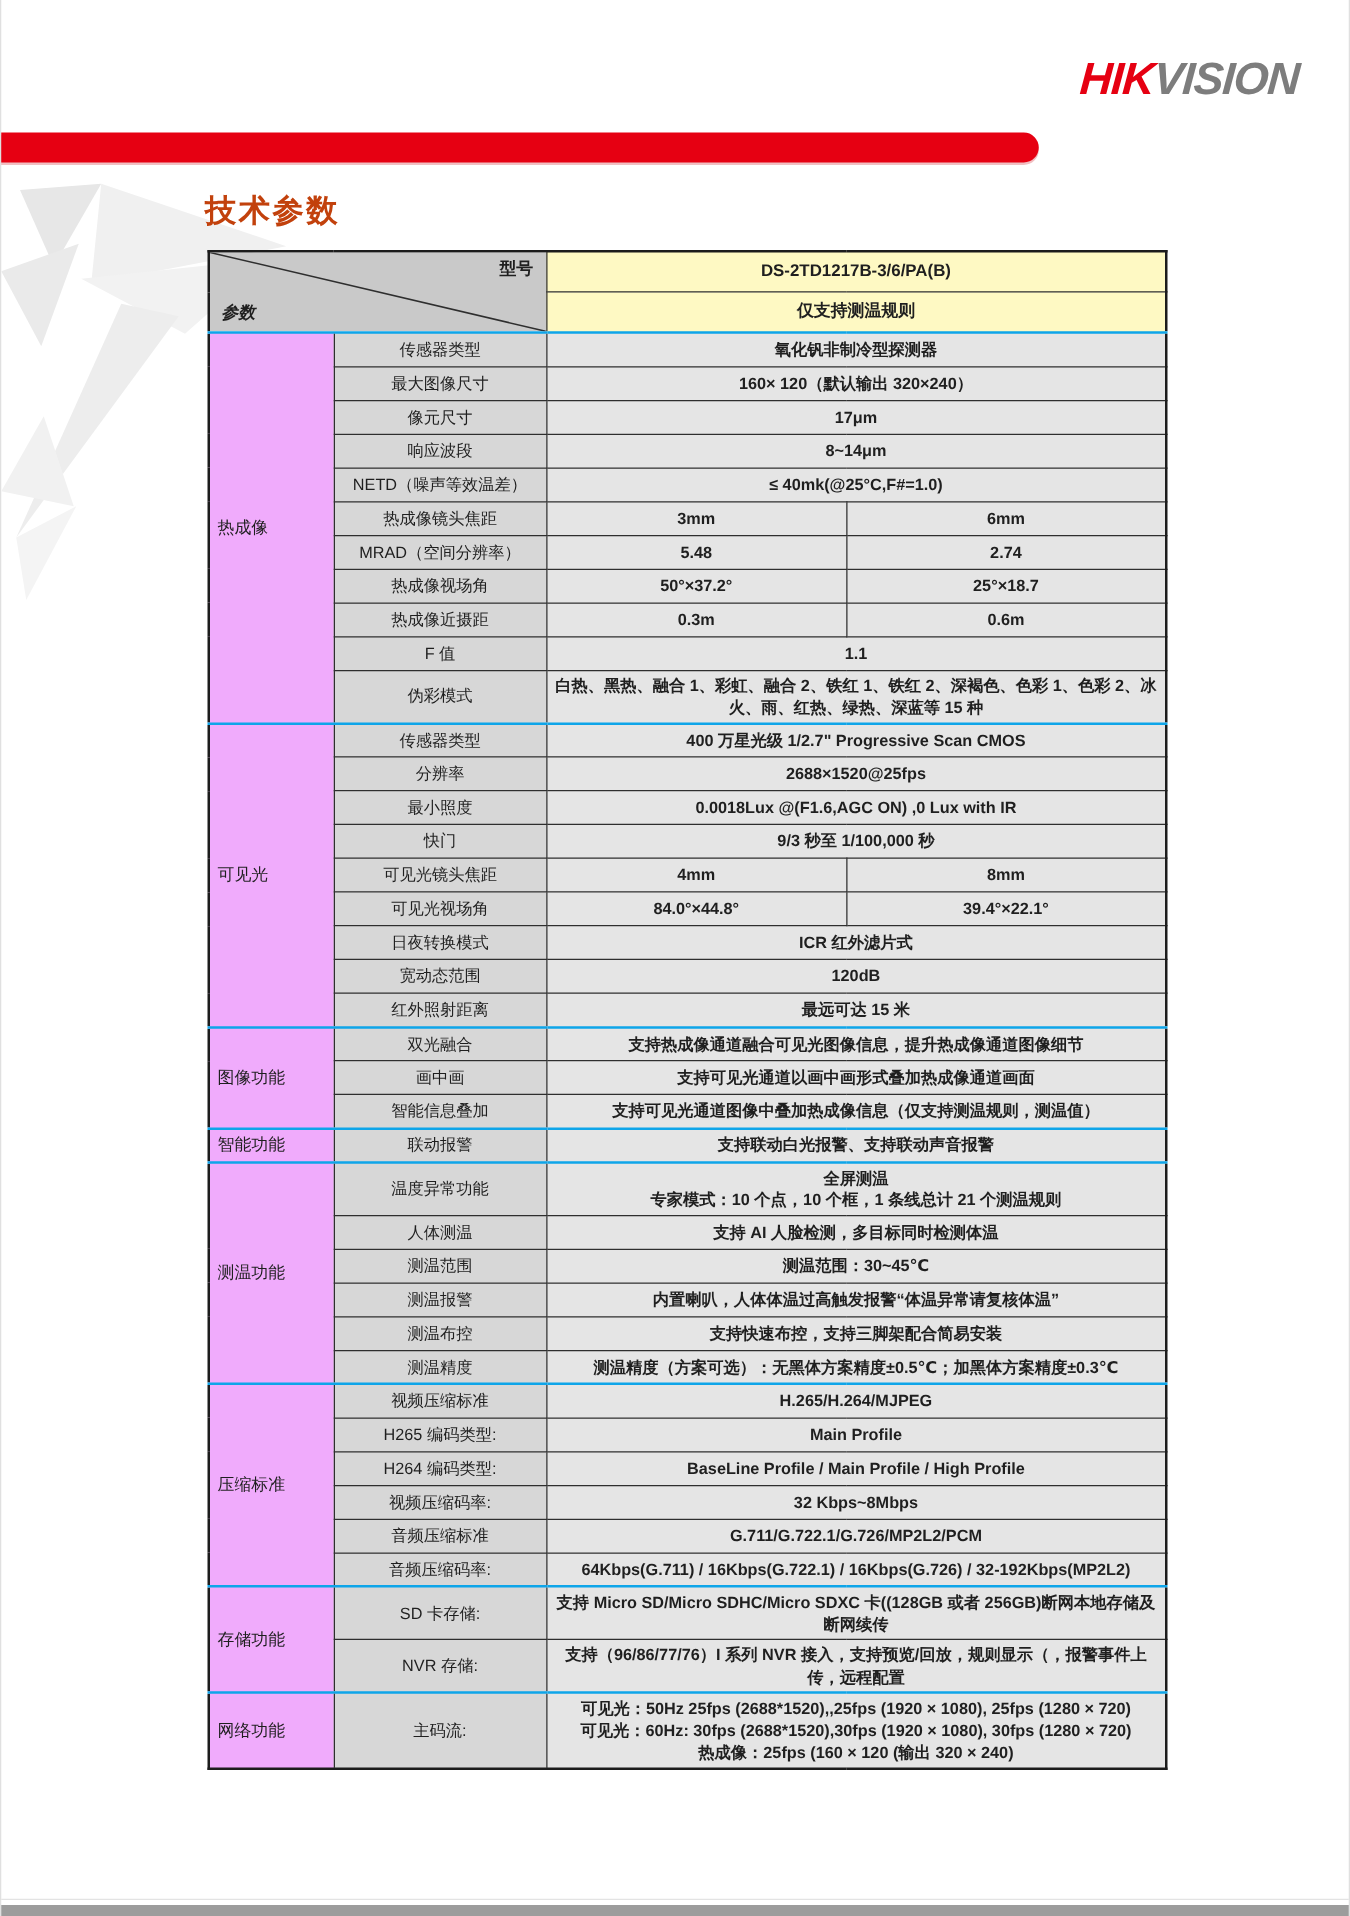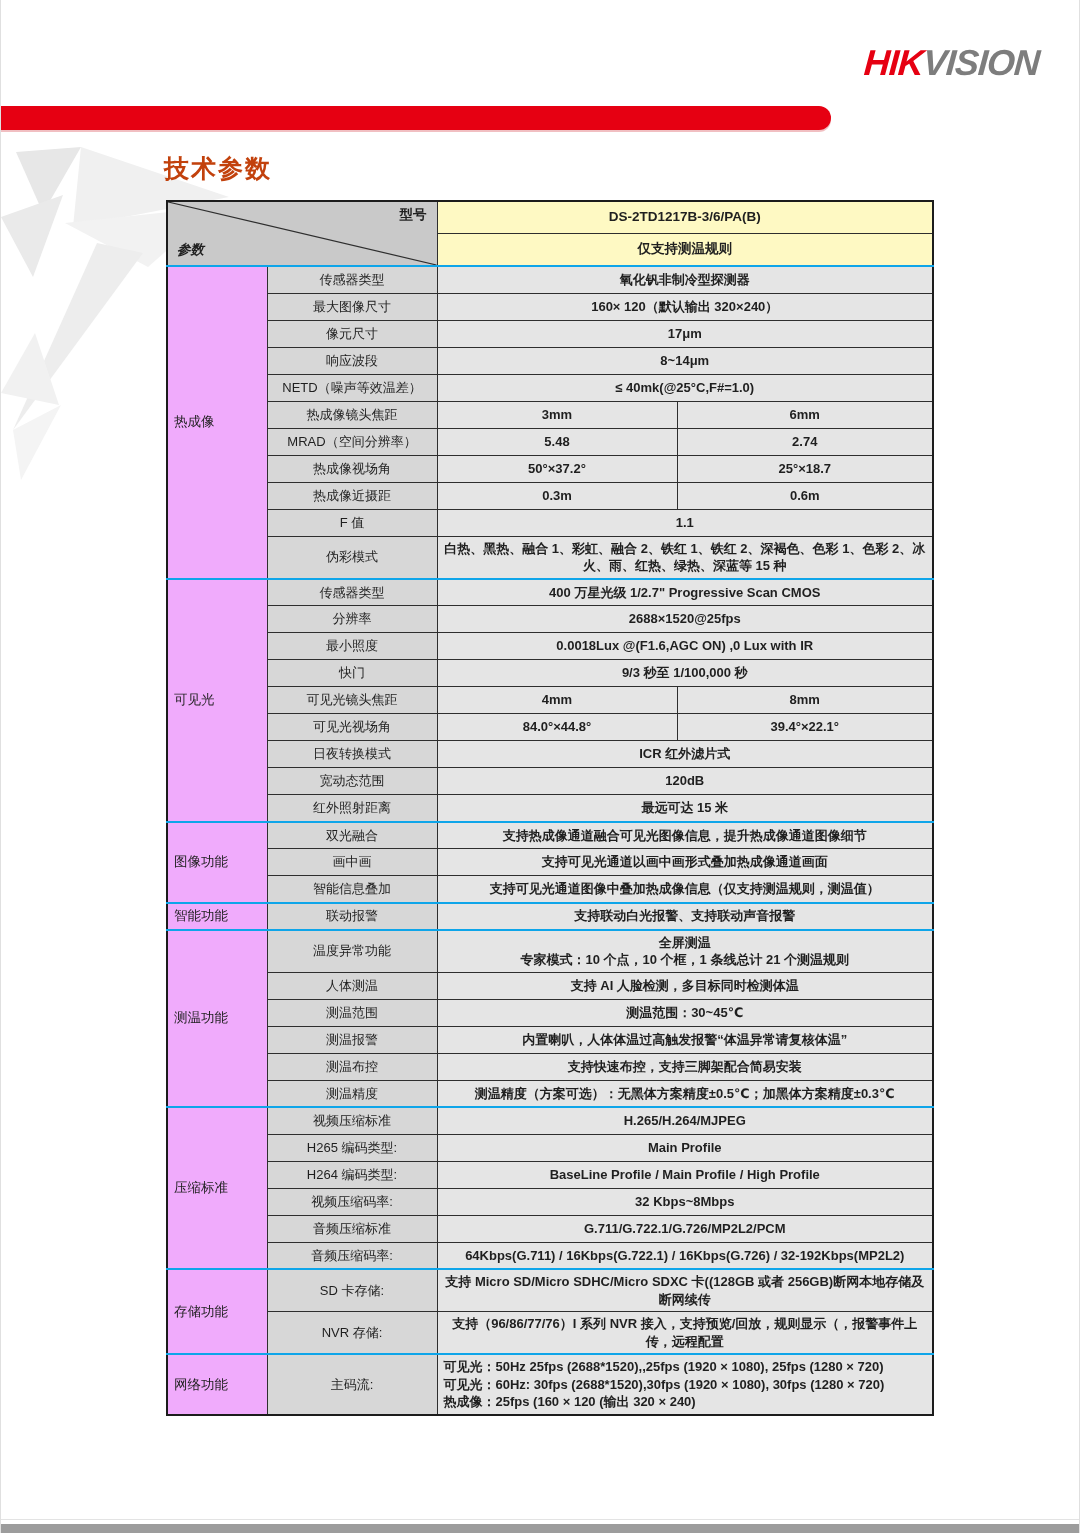--- a/index.html
+++ b/index.html
@@ -254,20 +254,20 @@
           <td class="lbl">SD 卡存储:</td>
           <td class="val" colspan="2">支持 Micro SD/Micro SDHC/Micro SDXC 卡((128GB 或者 256GB)断网本地存储及断网续传</td>
         </tr>
         <tr>
           <td class="lbl">NVR 存储:</td>
           <td class="val" colspan="2">支持（96/86/77/76）I 系列 NVR 接入，支持预览/回放，规则显示（，报警事件上传，远程配置</td>
         </tr>
         <tr class="section-start">
           <th class="cat" rowspan="1">网络功能</th>
           <td class="lbl">主码流:</td>
-          <td class="val left" colspan="2" style="white-space: normal;"><b>可见光：</b>50Hz 25fps (2688*1520),,25fps (1920 × 1080), 25fps (1280 × 720)<br><b>可见光：</b>60Hz: 30fps (2688*1520),30fps (1920 × 1080), 30fps (1280 × 720)<br><b>热成像：</b>25fps (160 × 120 (输出 320 × 240)</td>
+          <td class="val left" colspan="2" style="white-space: normal; text-align: center;"><b>可见光：</b>50Hz 25fps (2688*1520),,25fps (1920 × 1080), 25fps (1280 × 720)<br><b>可见光：</b>60Hz: 30fps (2688*1520),30fps (1920 × 1080), 30fps (1280 × 720)<br><b>热成像：</b>25fps (160 × 120 (输出 320 × 240)</td>
         </tr>
       </tbody>
   </table>
 </div>
 
 <div class="foot-line"></div>
 <div class="foot-bar"></div>
 
 </body></html>

